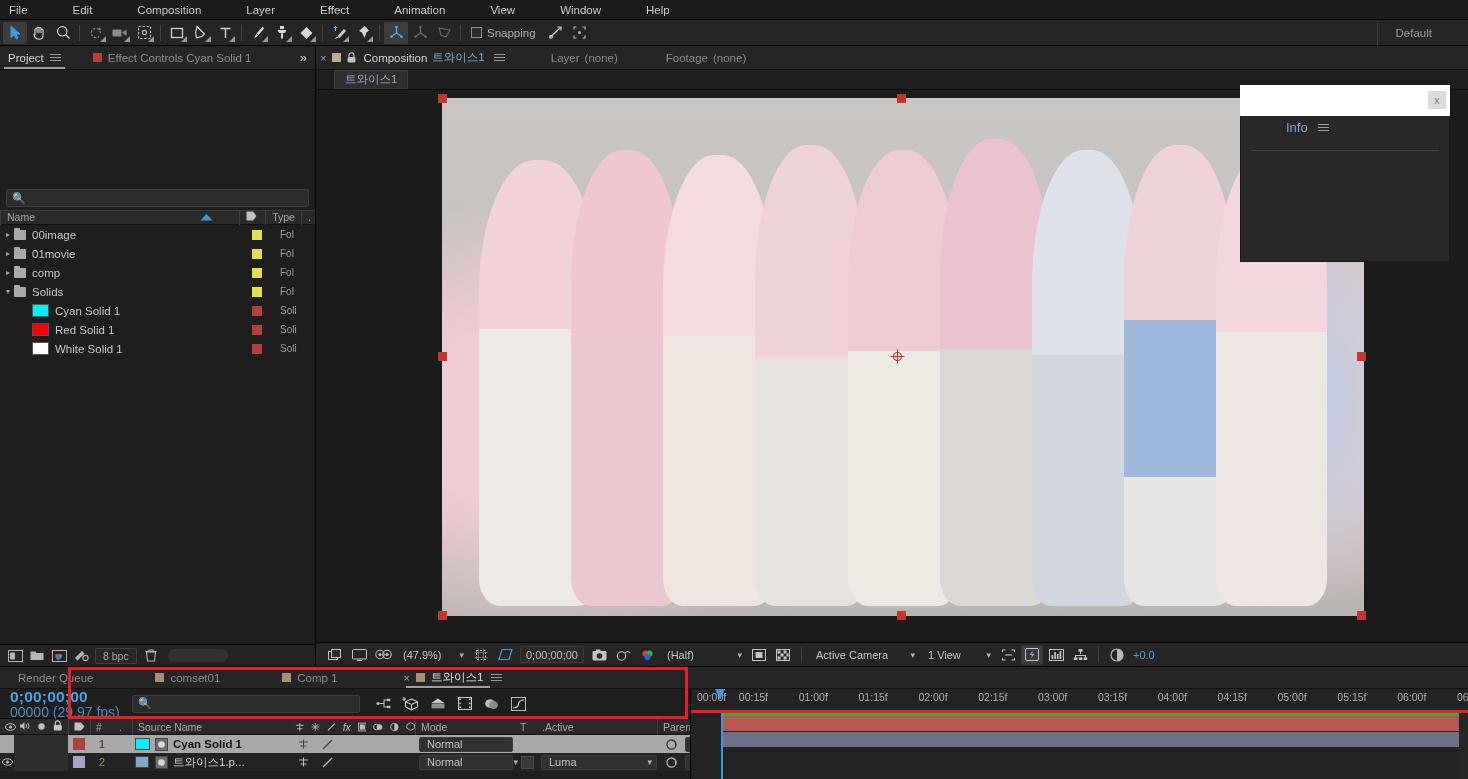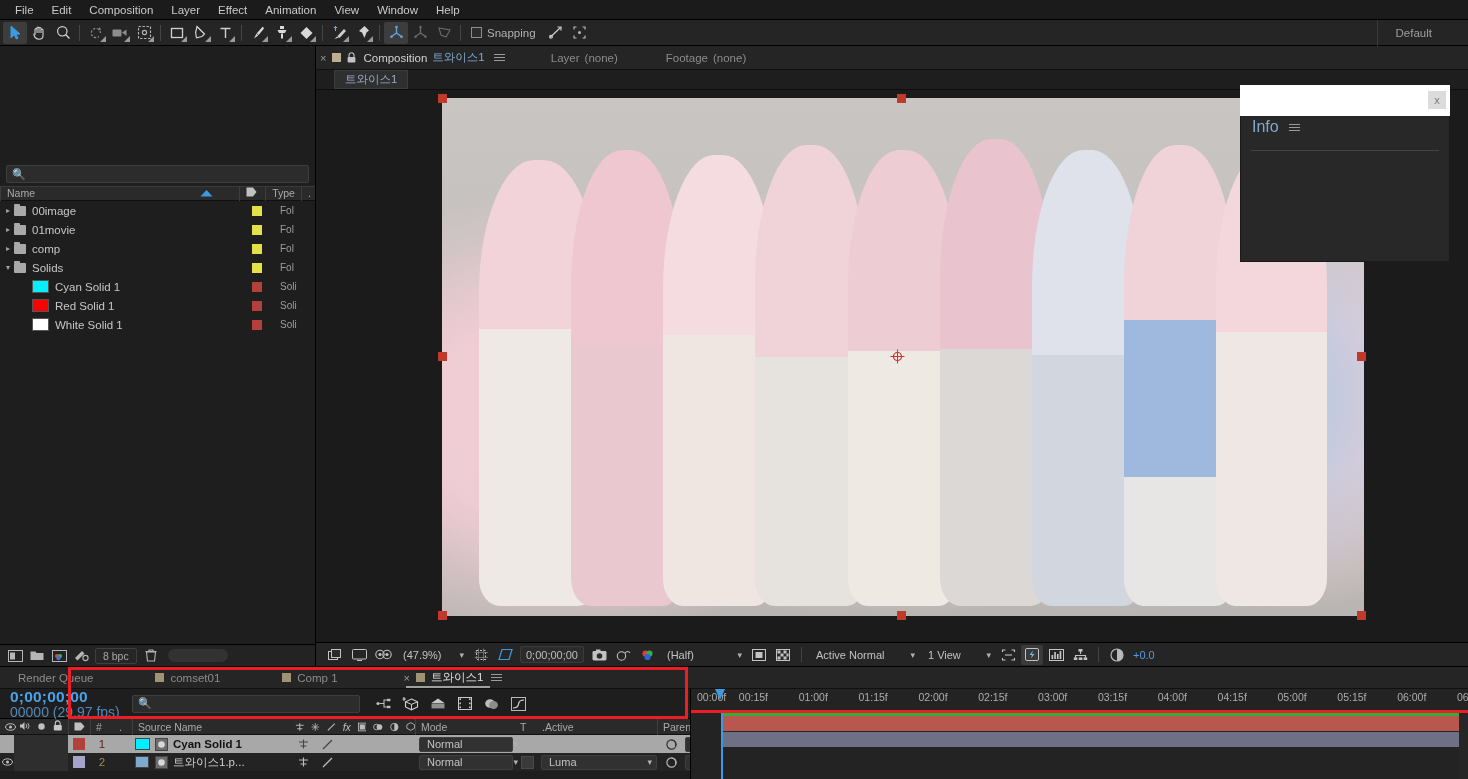--- a/index.html
+++ b/index.html
@@ -11,21 +11,21 @@
     color: #b4b4b4;
     overflow: hidden;
     position: relative;
     -webkit-font-smoothing: antialiased;
   }
 
   
   #menubar {
     height: 20px; background: #1b1b1b;
     display: flex; align-items: center;
-    padding-left: 6px; border-bottom: 1px solid #000;
+    padding-left: 0; border-bottom: 1px solid #000; gap: 27px;
   }
   #menubar .mi {
     padding: 0 9px; height: 20px; line-height: 20px;
     font-size: 11.5px; color: #cacaca; cursor: default;
   }
 
   
   #toolbar {
     height: 26px; background: #252525;
     display: flex; align-items: center;
@@ -182,21 +182,21 @@
   
   #info-float { position:absolute; right: 18px; top: 85px; z-index: 40; width: 210px;}
   #info-white { height: 31px; background:#fff; position:relative; }
   #info-close {
     position:absolute; right:4px; top:6px; width:18px;height:18px;
     background:#dcdcdc; color:#7b7b7b; font-size:11px;
     display:flex;align-items:center;justify-content:center;
   }
   #info-body { background:#282828; height:146px; border:1px solid #1a1a1a; border-top:none;}
   #info-head { height: 22px; display:flex;align-items:center;padding-left:11px; }
-  #info-title { color:#7fa9cf; font-size:16px; }
+  #info-title { color:#7fa9cf; font-size:13px;margin-left:34px; }
   #info-grid { display:flex; padding: 8px 0 0 6px; position:relative; }
   #info-sw { width:21px;height:21px;background:#f7f7f7;border:1px solid #5a5a5a; margin: 2px 6px 0 6px;}
   .hsb { font-size:11px; color:#b9b9b9; line-height: 12.4px; letter-spacing:.2px;}
   #info-divider{ width:1px; background:#4a4a4a; margin: 1px 12px 0 14px; height:34px;}
   .xy { font-size:11px; color:#b9b9b9; line-height:12.6px; }
   #info-plus { position:absolute; left:108px; top:30px; color:#c9c9c9; font-size:15px;}
   #alpha-hl {
     position: absolute; left: 32px; top: 34px; width: 92px; height: 17px;
     border: 2px solid #ee1c25; box-sizing:border-box;
   }
@@ -408,20 +408,35 @@
   </div>
 
   <div id="workspace-bar">
     <span id="workspace-name">Default</span>
   </div>
 </div>
 
 <div id="main">
 
   <div id="leftpanel">
+    <div id="left-tabs">
+      <div class="ptab sel">
+        <span>Project</span>
+        <span class="hamb">
+            <i></i>
+            <i></i>
+            <i></i>
+          </span>
+      </div>
+      <div class="ptab" style="margin-left:16px">
+        <span class="swatch-sm" style="background:#b3403a"></span>
+        <span>Effect Controls Cyan Solid 1</span>
+      </div>
+      <span id="chev">»</span>
+    </div>
 
     <div id="proj-preview"></div>
 
     <div id="search-wrap">
       <div id="search-box">
         <span class="mag">🔍</span>
       </div>
     </div>
 
     <div id="col-head">
@@ -665,21 +680,21 @@
               <rect x="7.5" y="1.5" width="3" height="3"></rect>
               <rect x="4.5" y="4.5" width="3" height="3"></rect>
               <rect x="10.5" y="4.5" width="2" height="3"></rect>
               <rect x="1.5" y="7.5" width="3" height="3"></rect>
               <rect x="7.5" y="7.5" width="3" height="3"></rect>
             </g>
           </svg>
       </div>
       <div class="cbsep"></div>
       <div class="cbsel" style="min-width:110px;justify-content:space-between">
-        <span>Active Normal</span>
+        <span>Active Camera</span>
         <span class="caret">▾</span>
       </div>
       <div class="cbsel" style="min-width:74px;justify-content:space-between">
         <span>1 View</span>
         <span class="caret">▾</span>
       </div>
       <div class="cbic">
         <svg width="15" height="12" viewBox="0 0 15 12">
             <path d="M1.5 3 V1 h3 M10.5 1 h3 v2 M13.5 9 v2 h-3 M4.5 11 h-3 V9" fill="none" stroke="#c3c3c3" stroke-width="1.1"></path>
             <path d="M4 6 h7" stroke="#c3c3c3" stroke-width="1.1"></path>

